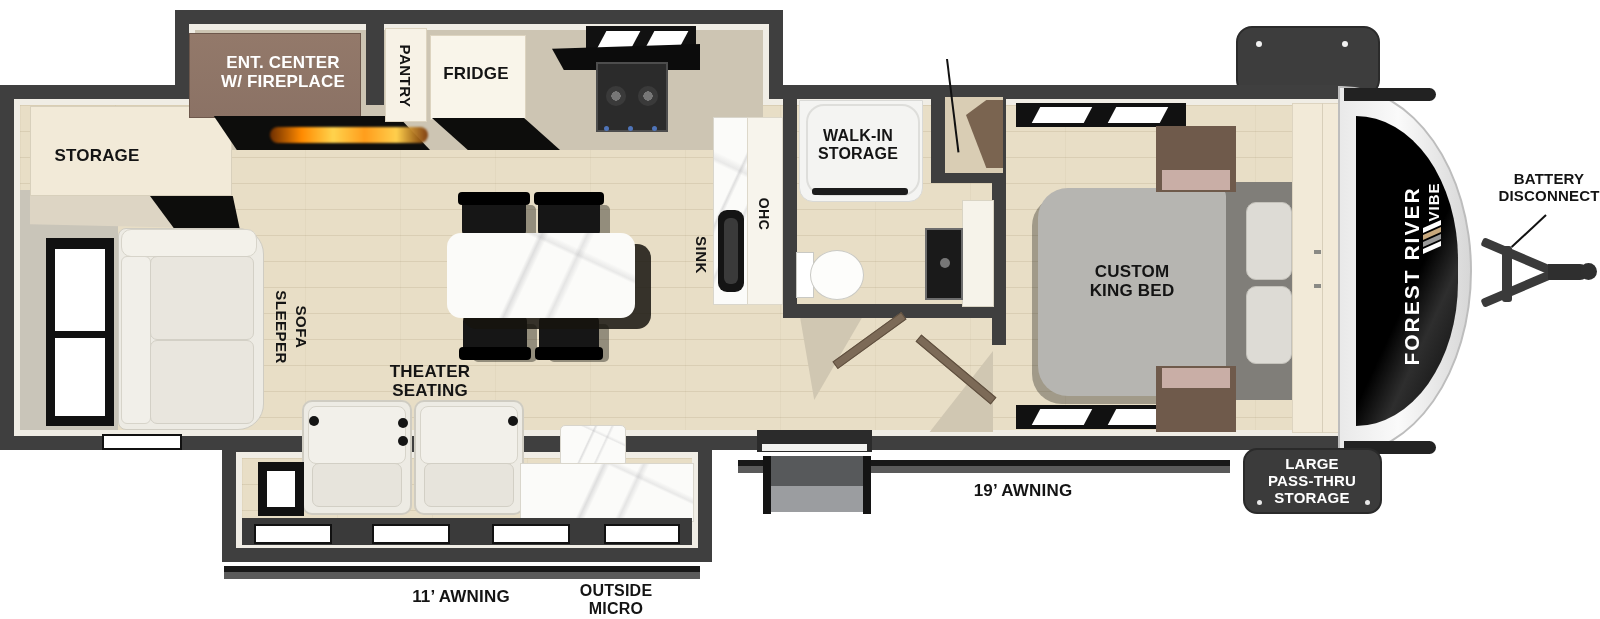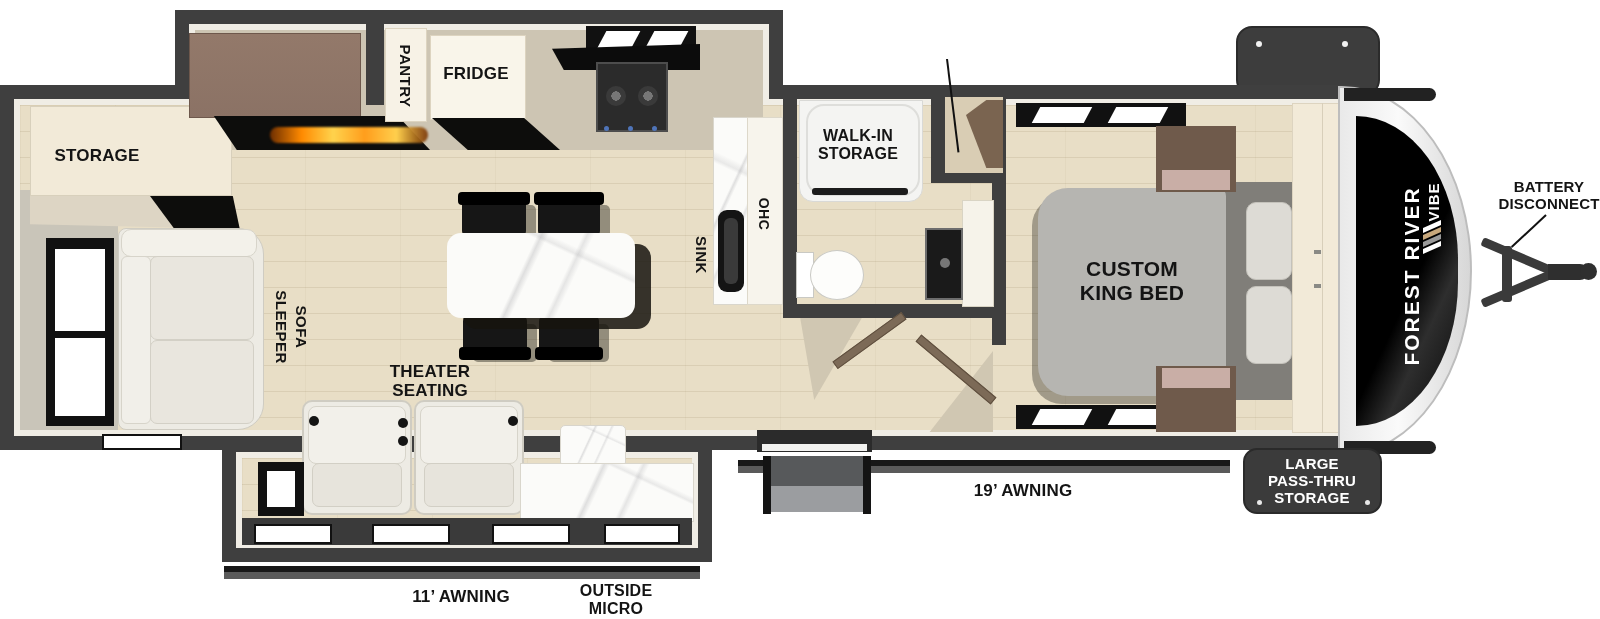--- a/index.html
+++ b/index.html
@@ -87,20 +87,22 @@
   <div class="abs" style="left:150px;top:256px;width:102px;height:82px;background:#e9e6de;border:1px solid #d3d0c6;border-radius:7px;"></div>
   <div class="abs" style="left:150px;top:340px;width:102px;height:82px;background:#e9e6de;border:1px solid #d3d0c6;border-radius:7px;"></div>
   <div class="vlabel" style="left:281px;top:327px;font-size:15px;">SLEEPER</div>
   <div class="vlabel" style="left:301px;top:327px;font-size:15px;">SOFA</div>
 
   <div class="wall" style="left:366px;top:22px;width:18px;height:83px;"></div>
 
   <div class="abs" style="left:189px;top:33px;width:170px;height:83px;background:linear-gradient(180deg,#93796a,#8b7265);border:1px solid #6e584c;"></div>
   <div class="shadow" style="left:200px;top:116px;width:230px;height:34px;clip-path:polygon(6% 0,86% 0,100% 100%,16% 100%);"></div>
   <div class="abs" style="left:270px;top:127px;width:158px;height:16px;border-radius:8px;filter:blur(1px);background:linear-gradient(90deg,rgba(120,50,0,.9),#ff8a00 20%,#ffd34d 40%,#ff9d1c 60%,#ffcf4d 80%,rgba(120,50,0,.9));"></div>
+  <div class="label whitetxt" style="left:283px;top:72px;font-size:17px;color:#fff;">ENT. CENTER
+W/ FIREPLACE</div>
 
   <div class="abs" style="left:385px;top:28px;width:40px;height:92px;background:#f7f2e6;border:1px solid #ddd4c0;"></div>
   <div class="vlabel" style="left:405px;top:76px;font-size:15px;">PANTRY</div>
 
   <div class="abs" style="left:430px;top:35px;width:94px;height:83px;background:#f9f5ea;border:1px solid #ddd4c0;"></div>
   <div class="shadow" style="left:432px;top:118px;width:128px;height:32px;clip-path:polygon(0 0,72% 0,100% 100%,28% 100%);"></div>
   <div class="label" style="left:476px;top:74px;font-size:17px;">FRIDGE</div>
 
   <div class="winbox" style="left:586px;top:26px;width:110px;height:34px;">
     <div class="winslat" style="left:14px;top:5px;width:34px;height:24px;"></div>
@@ -201,21 +203,21 @@
   </div>
 
   <div class="abs" style="left:1222px;top:182px;width:72px;height:218px;background:#807e79;"></div>
   <div class="abs" style="left:1038px;top:188px;width:188px;height:208px;background:#b6b5b1;border-radius:30px 8px 8px 30px;box-shadow:-6px 8px 0 rgba(30,28,22,.35);"></div>
   <div class="pillow" style="left:1246px;top:202px;width:44px;height:76px;"></div>
   <div class="pillow" style="left:1246px;top:286px;width:44px;height:76px;"></div>
   <div class="nstand" style="left:1156px;top:126px;width:80px;height:66px;"></div>
   <div class="drawer" style="left:1162px;top:170px;width:68px;height:20px;"></div>
   <div class="nstand" style="left:1156px;top:366px;width:80px;height:66px;"></div>
   <div class="drawer" style="left:1162px;top:368px;width:68px;height:20px;"></div>
-  <div class="label" style="left:1132px;top:281px;font-size:21px;">CUSTOM
+  <div class="label" style="left:1132px;top:281px;font-size:17px;">CUSTOM
 KING BED</div>
 
   <div class="cream" style="left:1292px;top:103px;width:62px;height:330px;border:1px solid #ddd4c0;"></div>
   <div class="abs" style="left:1322px;top:103px;width:1px;height:330px;background:#d8cfba;"></div>
   <div class="abs" style="left:1314px;top:250px;width:7px;height:4px;background:#8a8a85;"></div>
   <div class="abs" style="left:1314px;top:284px;width:7px;height:4px;background:#8a8a85;"></div>
 
   <div class="abs" style="left:757px;top:430px;width:115px;height:22px;background:#2b2b2b;"></div>
   <div class="abs" style="left:762px;top:444px;width:105px;height:7px;background:#f2f2f0;"></div>
   <div class="abs" style="left:763px;top:456px;width:8px;height:58px;background:#141414;"></div>
@@ -235,21 +237,21 @@
     <div style="position:absolute;left:0;top:14px;width:18px;height:5px;background:#9a9a9a;transform:skewY(-24deg);"></div>
     <div style="position:absolute;left:0;top:21px;width:18px;height:5px;background:#fff;transform:skewY(-24deg);"></div>
   </div>
 
   <div class="abs" style="left:1479px;top:252px;width:78px;height:9px;background:#3a3a3a;transform:rotate(23deg);border-radius:3px;"></div>
   <div class="abs" style="left:1479px;top:284px;width:78px;height:9px;background:#3a3a3a;transform:rotate(-23deg);border-radius:3px;"></div>
   <div class="abs" style="left:1502px;top:246px;width:10px;height:56px;background:#3a3a3a;border-radius:3px;"></div>
   <div class="abs" style="left:1548px;top:264px;width:40px;height:16px;background:#2f2f2f;border-radius:0 8px 8px 0;"></div>
   <div class="abs" style="left:1580px;top:263px;width:17px;height:17px;border-radius:50%;background:#2f2f2f;"></div>
 
-  <div class="label" style="left:1549px;top:196px;font-size:15px;">BATTERY
+  <div class="label" style="left:1549px;top:188px;font-size:15px;">BATTERY
 DISCONNECT</div>
   <div class="leader" style="left:1546px;top:214px;width:47px;transform:rotate(137deg);"></div>
 
   <div class="abs" style="left:1243px;top:448px;width:139px;height:66px;background:#3b3b3b;border:2px solid #2a2a2a;box-sizing:border-box;border-radius:14px;"></div>
   <div class="label whitetxt" style="left:1312px;top:481px;font-size:15px;color:#fff;">LARGE
 PASS-THRU
 STORAGE</div>
   <div class="abs" style="left:1257px;top:500px;width:5px;height:5px;border-radius:50%;background:#e8e8e8;"></div>
   <div class="abs" style="left:1365px;top:500px;width:5px;height:5px;border-radius:50%;background:#e8e8e8;"></div>
 

